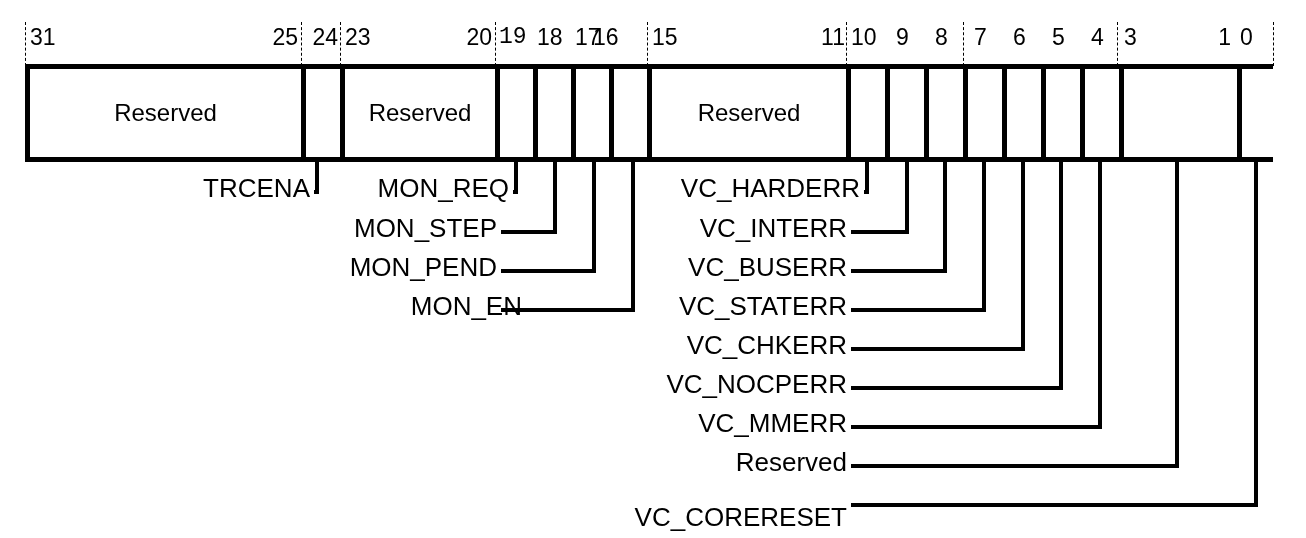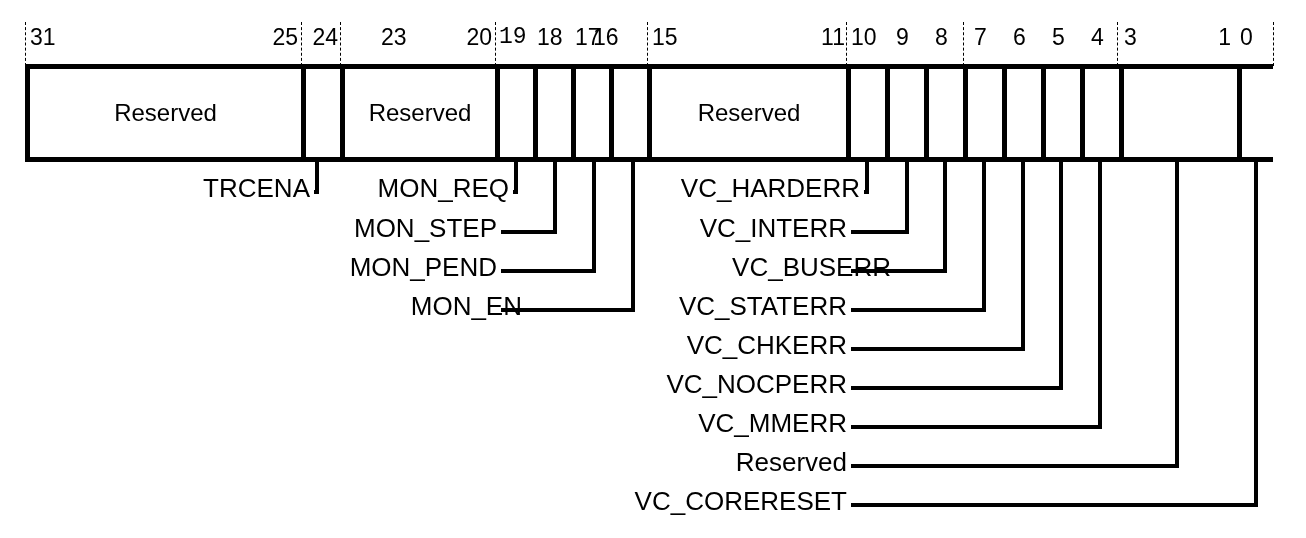--- a/index.html
+++ b/index.html
@@ -44,21 +44,21 @@
       <div class="tickmark" style="left: 340px;"></div>
       <div class="tickmark" style="left: 495px;"></div>
       <div class="tickmark" style="left: 647px;"></div>
       <div class="tickmark" style="left: 846px;"></div>
       <div class="tickmark" style="left: 963px;"></div>
       <div class="tickmark" style="left: 1117px;"></div>
       <div class="tickmark" style="left: 1273px;"></div>
       <div class="ticklabel l" style="left: 30px;">31</div>
       <div class="ticklabel r" style="left: 298px;">25</div>
       <div class="ticklabel r" style="left: 338px;">24</div>
-      <div class="ticklabel l" style="left: 345px; margin-left: 36px;">23</div>
+      <div class="ticklabel l" style="left: 345px;">23</div>
       <div class="ticklabel r" style="left: 492px;">20</div>
       <div class="ticklabel l" style="left: 499px; font-family: Liberation Mono, monospace;">19</div>
       <div class="ticklabel l" style="left: 537px;">18</div>
       <div class="ticklabel l" style="left: 575px; text-align: center;">17</div>
       <div class="ticklabel l" style="left: 593px;">16</div>
       <div class="ticklabel l" style="left: 652px;">15</div>
       <div class="ticklabel r" style="left: 845px;">11</div>
       <div class="ticklabel l" style="left: 851px;">10</div>
       <div class="ticklabel l" style="left: 896px;">9</div>
       <div class="ticklabel l" style="left: 935px;">8</div>
@@ -108,34 +108,34 @@
       <div class="hline" style="left: 501px; top: 308px; width: 134px;"></div>
       <div class="callout" style="left: 522px; top: 293px;">MON_EN</div>
       <div class="vline" style="left: 865px; top: 162px; height: 28px;"></div>
       <div class="hline" style="left: 864px; top: 190px; width: 5px;"></div>
       <div class="callout" style="left: 860px; top: 175px;">VC_HARDERR</div>
       <div class="vline" style="left: 905px; top: 162px; height: 68px;"></div>
       <div class="hline" style="left: 851px; top: 230px; width: 58px;"></div>
       <div class="callout" style="left: 847px; top: 215px;">VC_INTERR</div>
       <div class="vline" style="left: 943px; top: 162px; height: 107px;"></div>
       <div class="hline" style="left: 851px; top: 269px; width: 96px;"></div>
-      <div class="callout" style="left: 847px; top: 254px; margin-left: 44px;">VC_BUSERR</div>
+      <div class="callout" style="left: 847px; top: 254px;">VC_BUSERR</div>
       <div class="vline" style="left: 982px; top: 162px; height: 146px;"></div>
       <div class="hline" style="left: 851px; top: 308px; width: 135px;"></div>
       <div class="callout" style="left: 847px; top: 293px;">VC_STATERR</div>
       <div class="vline" style="left: 1021px; top: 162px; height: 185px;"></div>
       <div class="hline" style="left: 851px; top: 347px; width: 174px;"></div>
       <div class="callout" style="left: 847px; top: 332px;">VC_CHKERR</div>
       <div class="vline" style="left: 1059px; top: 162px; height: 224px;"></div>
       <div class="hline" style="left: 851px; top: 386px; width: 212px;"></div>
       <div class="callout" style="left: 847px; top: 371px;">VC_NOCPERR</div>
       <div class="vline" style="left: 1098px; top: 162px; height: 263px;"></div>
       <div class="hline" style="left: 851px; top: 425px; width: 251px;"></div>
       <div class="callout" style="left: 847px; top: 410px;">VC_MMERR</div>
       <div class="vline" style="left: 1175px; top: 162px; height: 302px;"></div>
       <div class="hline" style="left: 851px; top: 464px; width: 328px;"></div>
       <div class="callout" style="left: 847px; top: 449px;">Reserved</div>
       <div class="vline" style="left: 1254px; top: 162px; height: 341px;"></div>
       <div class="hline" style="left: 851px; top: 503px; width: 407px;"></div>
-      <div class="callout" style="left: 847px; top: 488px;">VC_CORERESET</div>
+      <div class="callout" style="left: 847px; top: 504px;">VC_CORERESET</div>
     </div>
 
 </div>
 
 </body></html>

